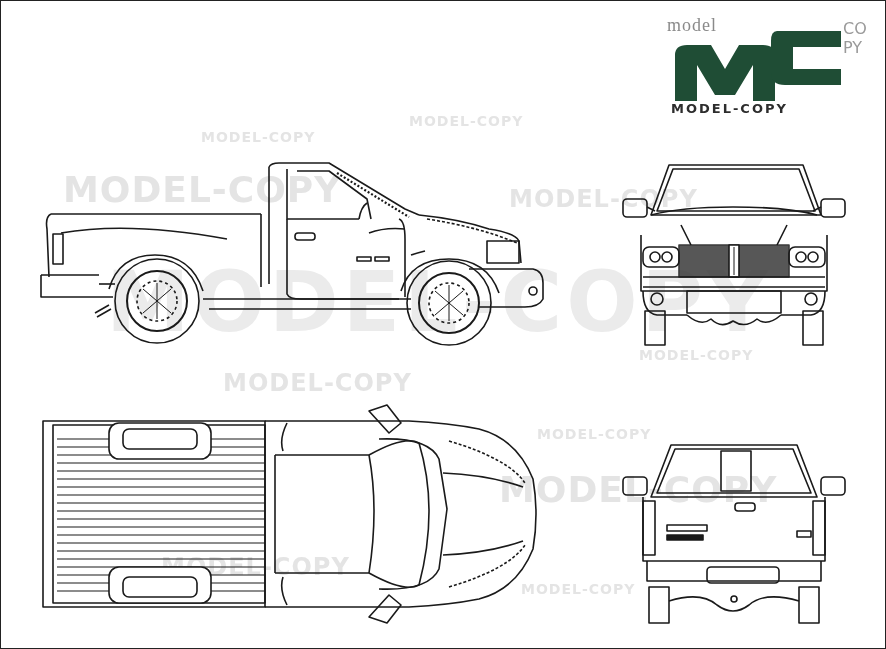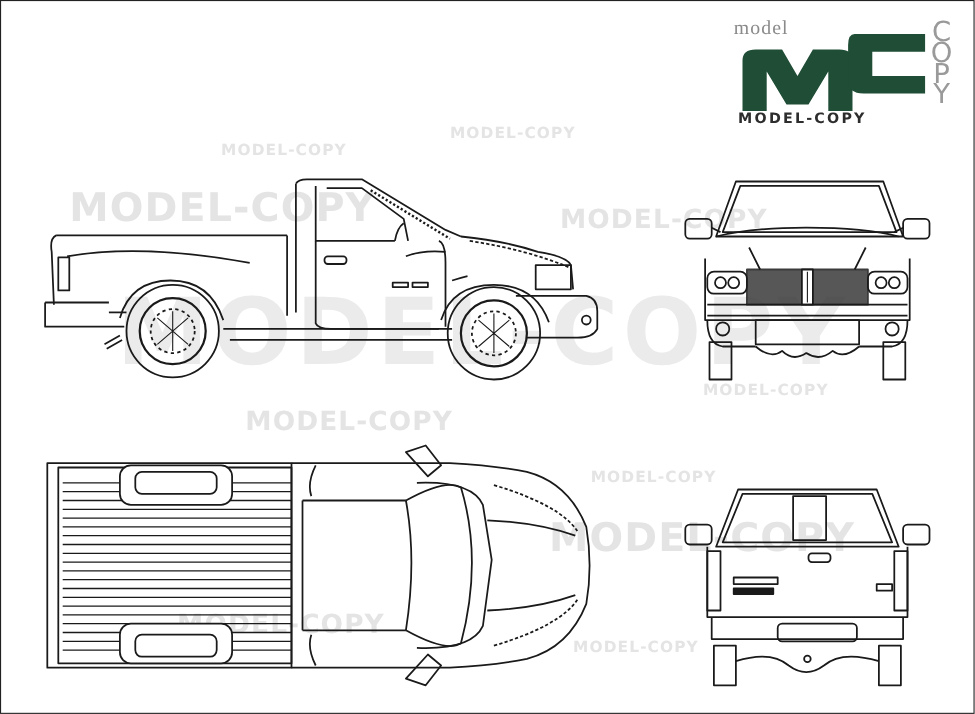--- a/index.html
+++ b/index.html
@@ -8,21 +8,21 @@
   .wm { position: absolute; color: #e4e4e4; font-weight: bold; white-space: nowrap; letter-spacing: 1px; font-family: "DejaVu Sans", sans-serif; }
   .wm.s { font-size: 14px; }
   .wm.m { font-size: 24px; }
   .wm.l { font-size: 36px; }
   .wm.xl { font-size: 84px; color: #ebebeb; letter-spacing: 4px; }
   svg.view { position: absolute; }
   svg.view * { vector-effect: non-scaling-stroke; }
   .logo { position: absolute; left: 636px; top: 14px; width: 206px; height: 104px; margin-left: 30px; }
   .logo-small { position: absolute; left: 0; top: 0; font-family: "Liberation Serif", serif; font-size: 18px; color: #8a8a8a; letter-spacing: 1px; }
   .logo-mc { position: absolute; left: 6px; top: 10px; }
-  .logo-copy { position: absolute; left: 176px; top: 4px; width: 26px; font-family: "DejaVu Sans", sans-serif; font-size: 25px; color: #9a9a9a; line-height: 19px; text-align: center; word-break: break-all; }
+  .logo-copy { position: absolute; left: 176px; top: 4px; width: 26px; font-family: "DejaVu Sans", sans-serif; font-size: 16px; color: #9a9a9a; line-height: 19px; word-break: break-all; }
   .logo-bottom { position: absolute; left: 4px; top: 86px; font-family: "DejaVu Sans", sans-serif; font-size: 13px; font-weight: bold; color: #2d2d2d; letter-spacing: 2px; }
 </style>
 </head>
 <body>
 
 <div class="frame">
 
   <div id="wm-layer">
       <div class="wm s" style="left: 200px; top: 128px;">MODEL-COPY</div>
       <div class="wm s" style="left: 408px; top: 112px;">MODEL-COPY</div>

